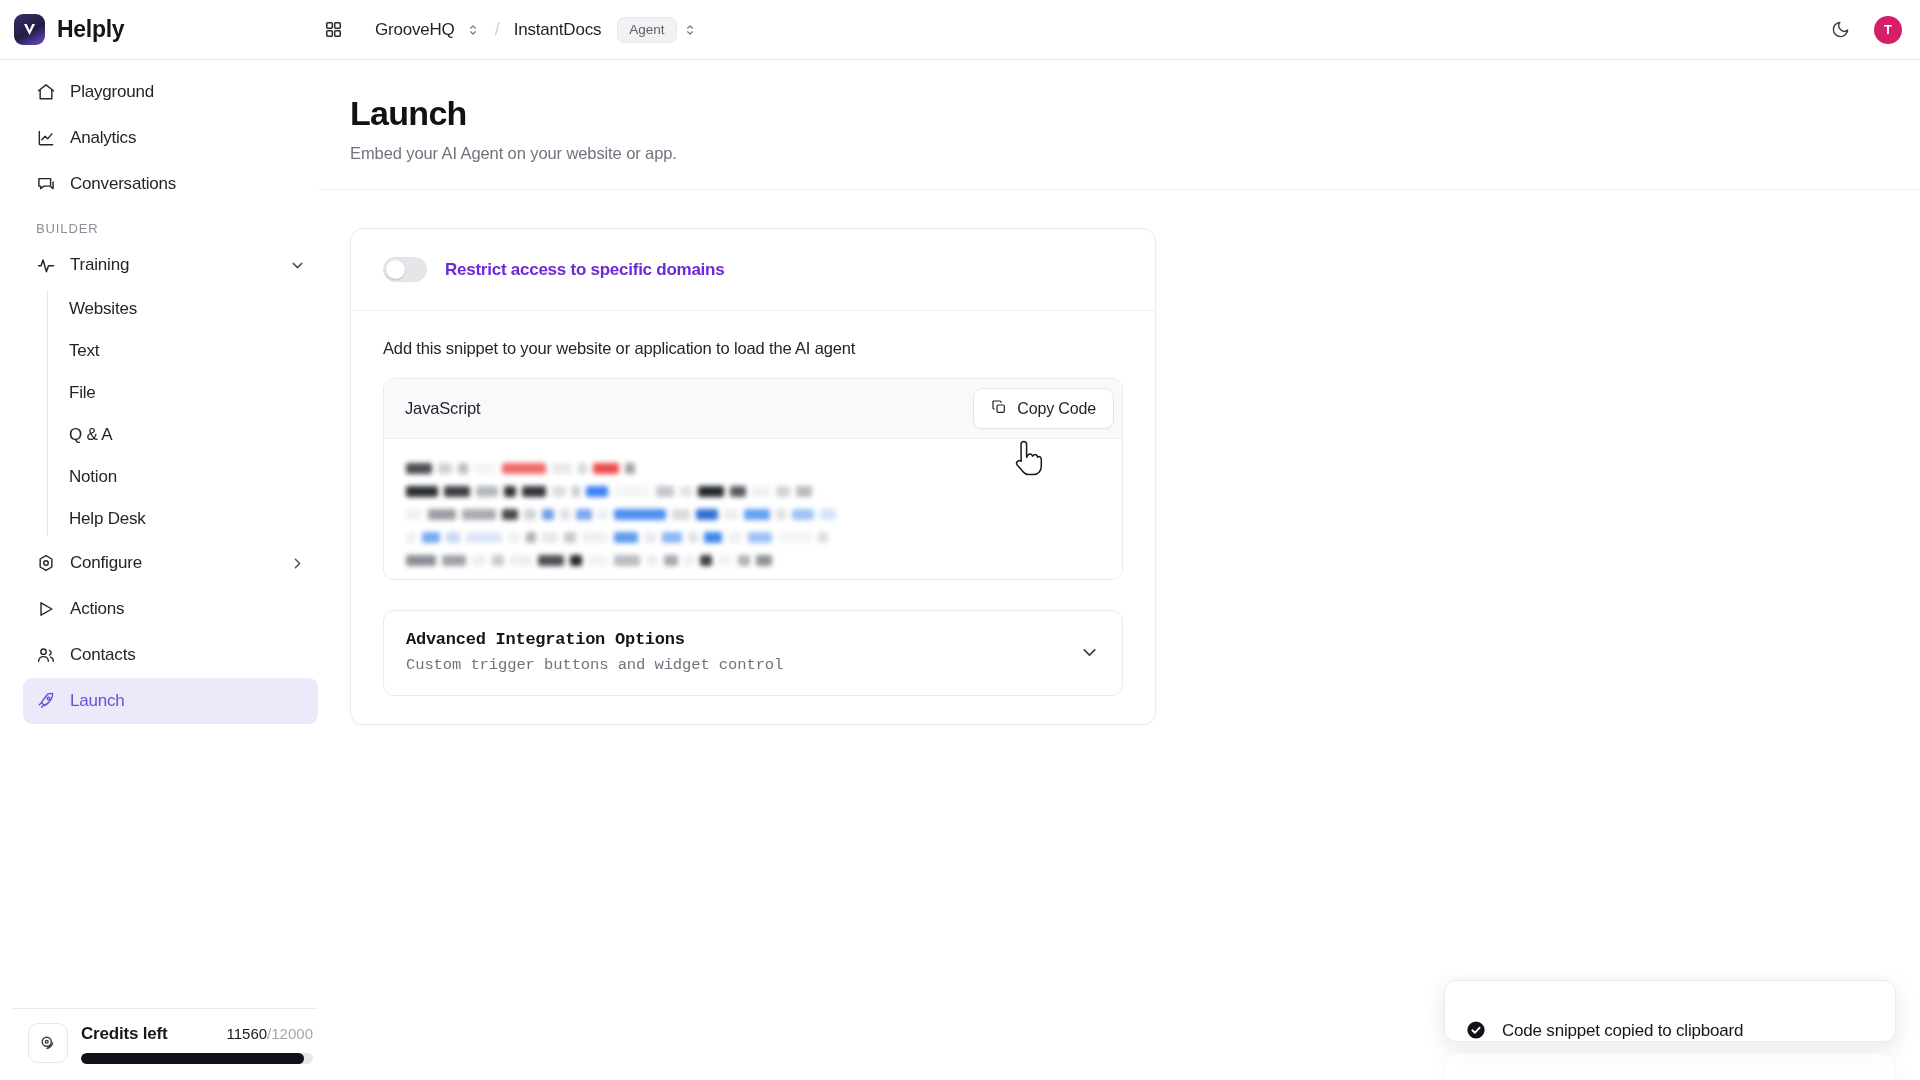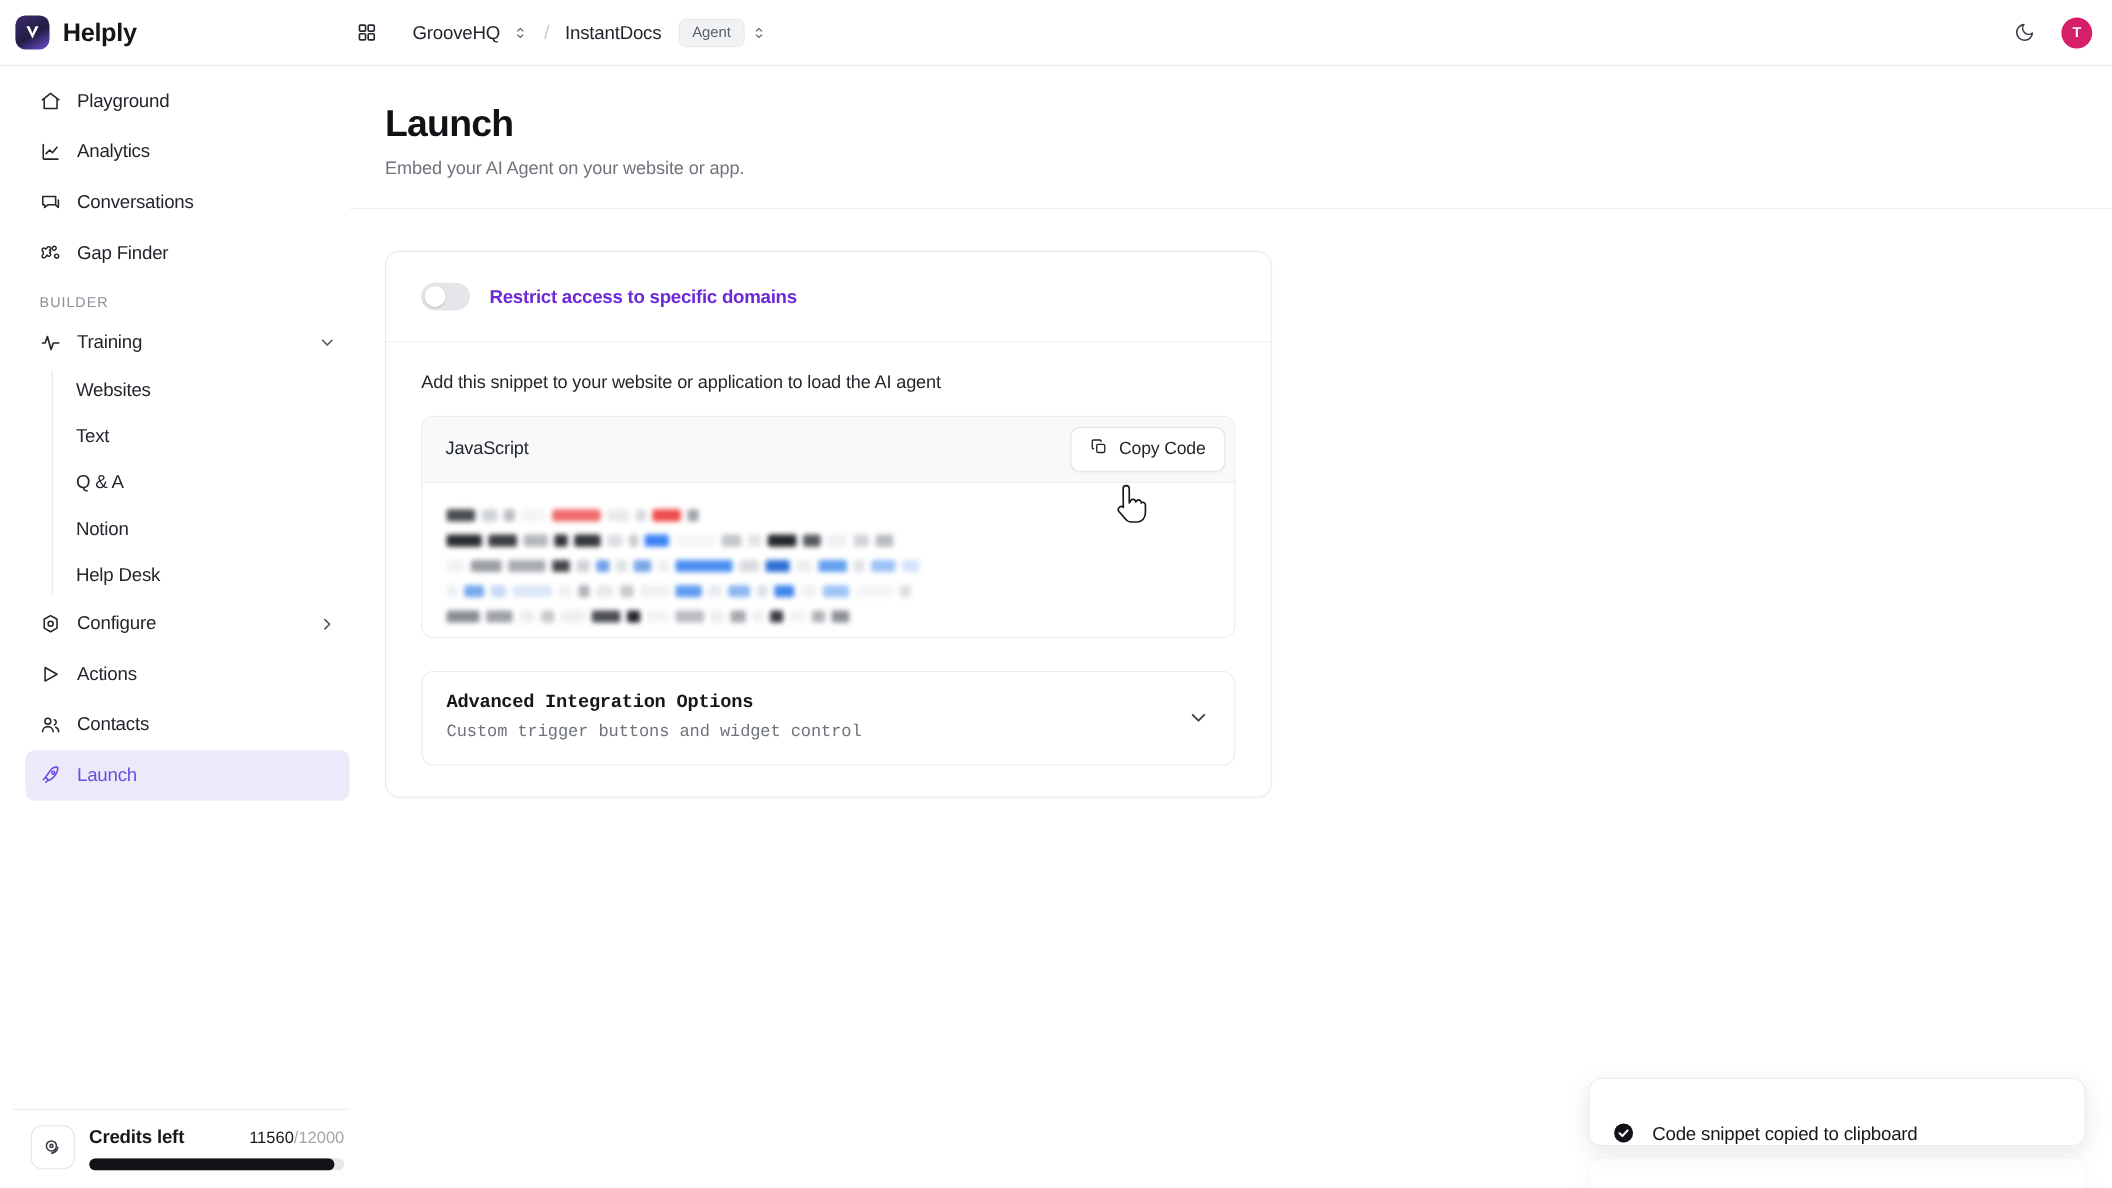--- a/index.html
+++ b/index.html
@@ -310,50 +310,41 @@
     <div class="nav-item">
       <span class="ic">
         <svg width="20" height="20" viewBox="0 0 24 24" fill="none" stroke="currentColor" stroke-width="1.7" stroke-linecap="round" stroke-linejoin="round">
           <path d="M3.5 5.5h14v9h-8l-4 3v-3h-2z"></path>
             <path d="M20.5 9.5v8l-2.5-2"></path>
         </svg>
       </span>
       <span>Conversations</span>
     </div>
 
-    <div class="nav-item">
-      <span class="ic">
-        <svg width="20" height="20" viewBox="0 0 24 24" fill="none" stroke="currentColor" stroke-width="1.6" stroke-linecap="round" stroke-linejoin="round">
-          <path d="M4 10.5a2 2 0 1 1 2.6-2.6l1.6-1.6a2 2 0 1 1 2.6 2.6l1.4 1.4-1.4 1.4a2 2 0 1 1-2.6 2.6L6.6 16.1A2 2 0 1 1 4 13.5z"></path>
-          <path d="M14.5 5.5a2 2 0 1 1 2.8 2.8 2 2 0 1 1-2.8-2.8z"></path>
-          <path d="M17 14a2.2 2.2 0 1 1 3.1 3.1A2.2 2.2 0 0 1 17 14z"></path>
-        </svg>
-      </span>
-      <span>Gap Finder</span>
-    </div>
 
     <div class="section-label">BUILDER</div>
 
     <div class="nav-item">
       <span class="ic">
         <svg width="20" height="20" viewBox="0 0 24 24" fill="none" stroke="currentColor" stroke-width="1.8" stroke-linecap="round" stroke-linejoin="round">
           <path d="M3 13h3l2.5-7 4 14 2.5-7h6"></path>
         </svg>
       </span>
       <span>Training</span>
       <span class="spacer">
         <svg width="17" height="17" viewBox="0 0 24 24" fill="none" stroke="#4c5057" stroke-width="2" stroke-linecap="round" stroke-linejoin="round">
           <polyline points="6 9 12 15 18 9"></polyline>
         </svg>
       </span>
     </div>
 
     <div class="subnav">
       <div class="subnav-item">Websites</div>
       <div class="subnav-item">Text</div>
+      <div class="subnav-item">File</div>
       <div class="subnav-item">Q &amp; A</div>
       <div class="subnav-item">Notion</div>
       <div class="subnav-item">Help Desk</div>
     </div>
 
     <div class="nav-item">
       <span class="ic">
         <svg width="20" height="20" viewBox="0 0 24 24" fill="none" stroke="currentColor" stroke-width="1.7" stroke-linecap="round" stroke-linejoin="round">
           <path d="M12 3.2l7 4v9.6l-7 4-7-4V7.2z"></path>
             <circle cx="12" cy="12" r="2.7"></circle>

